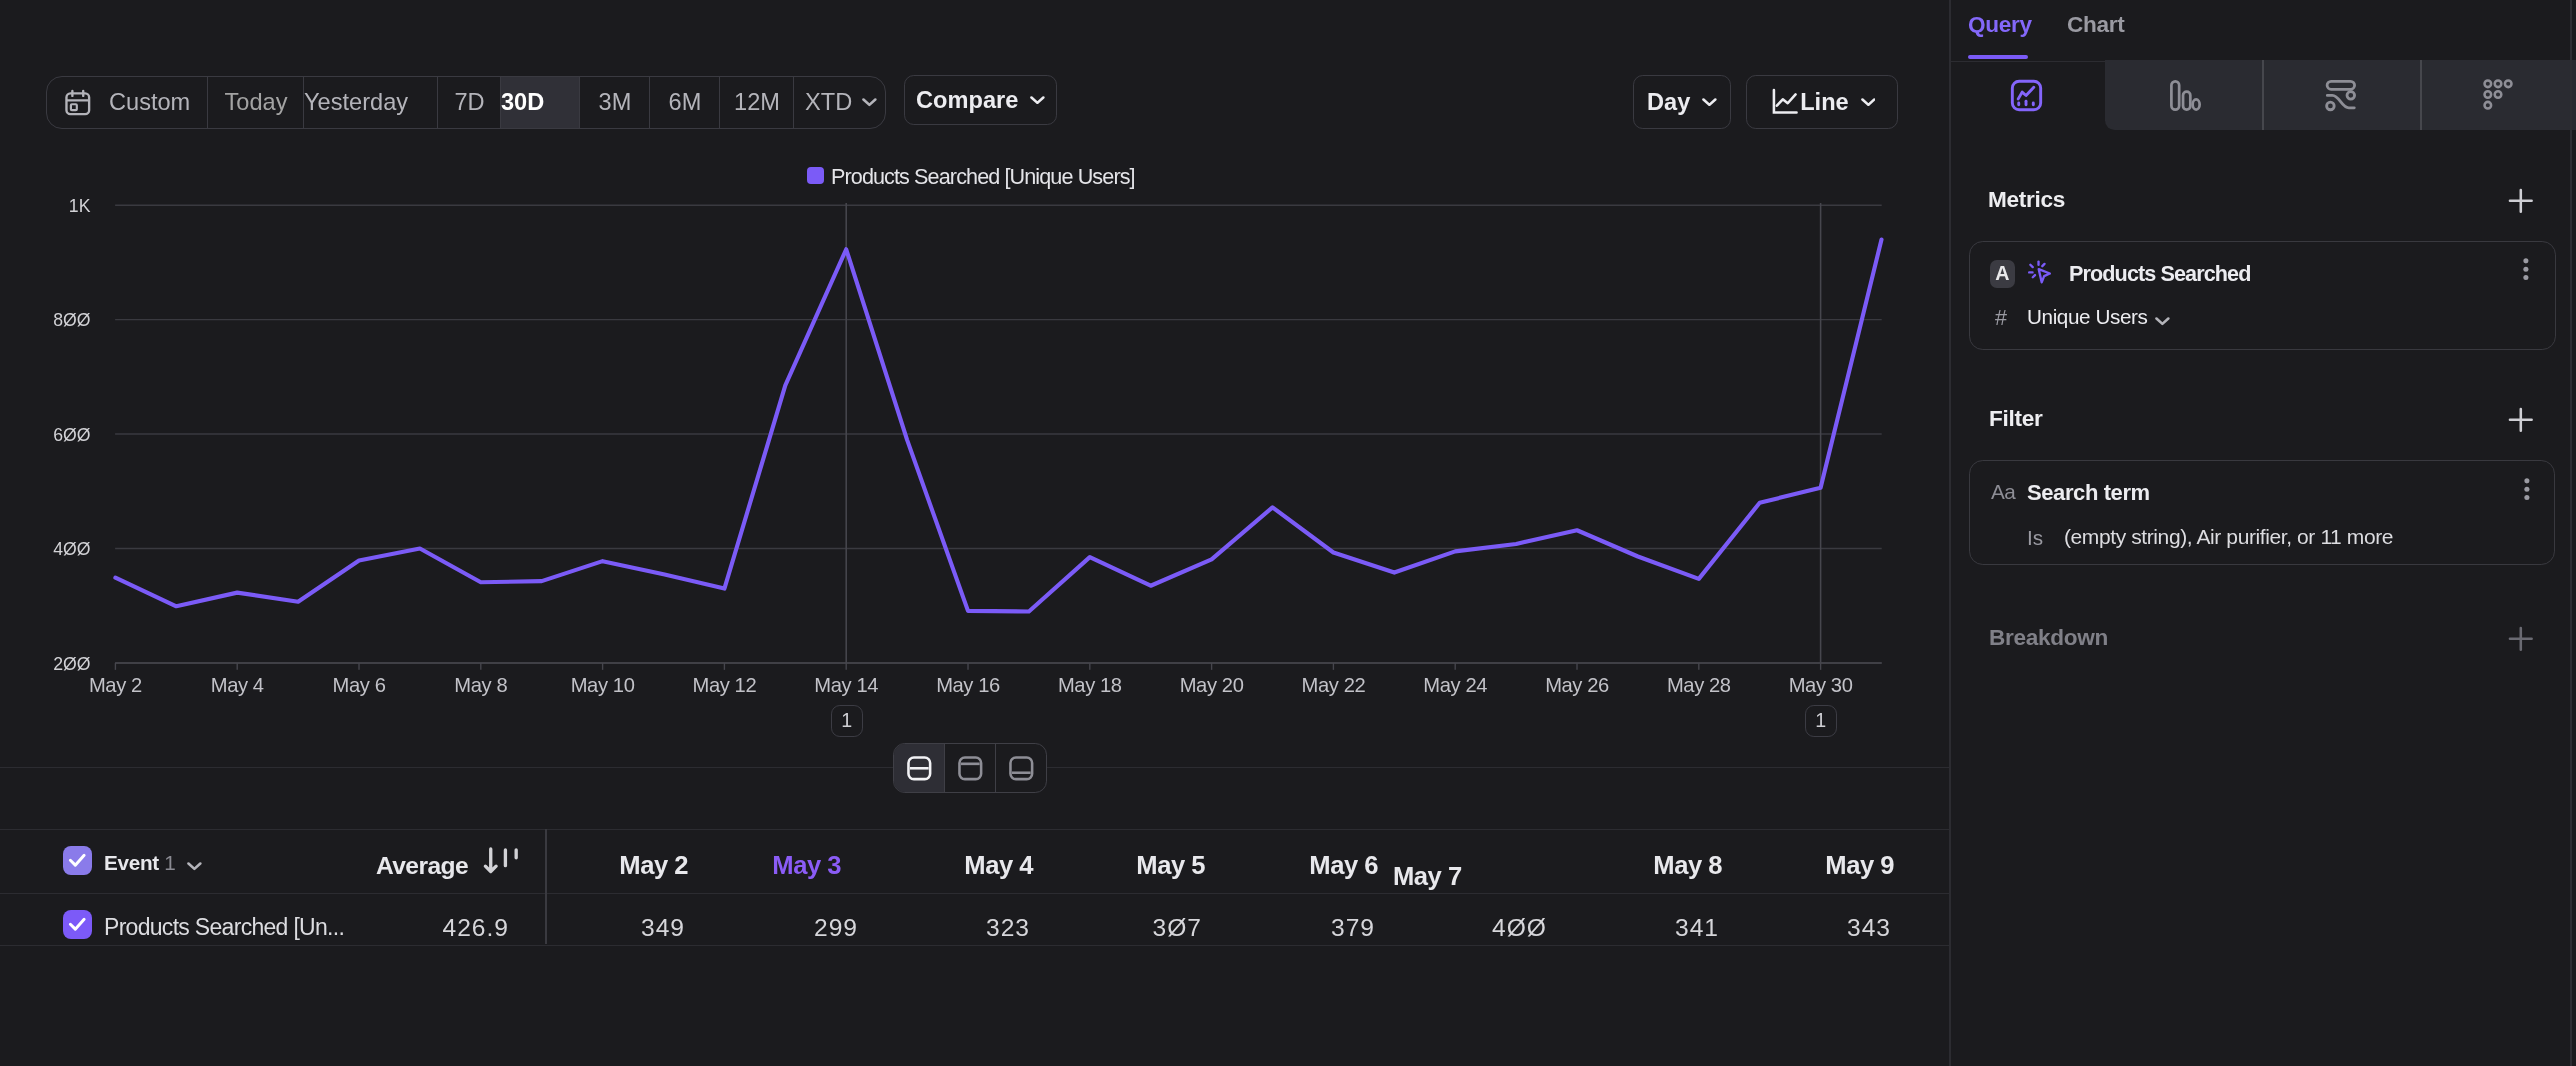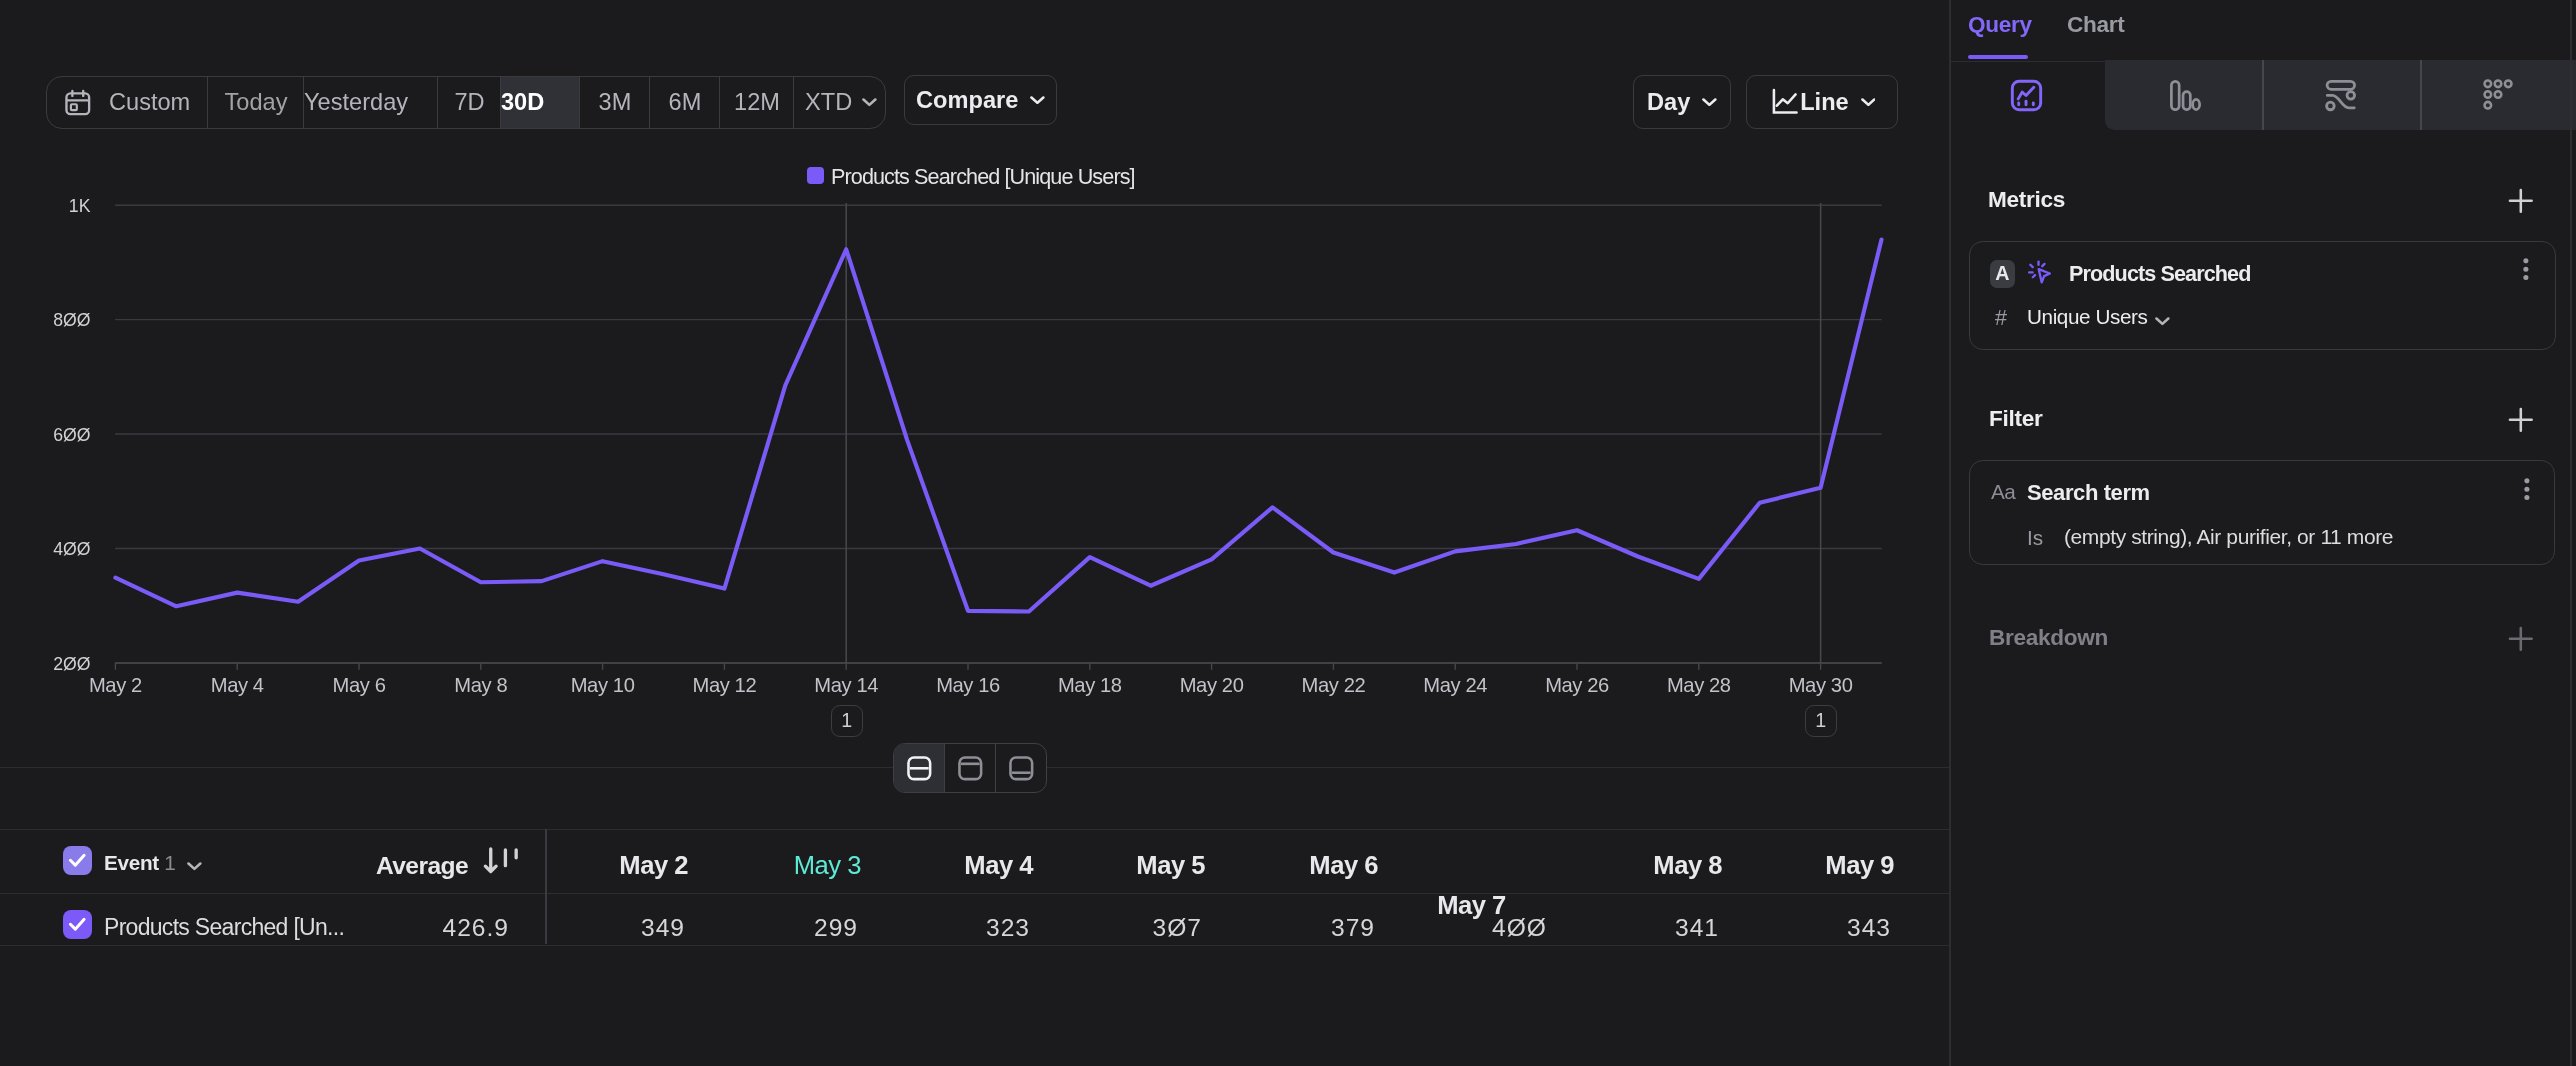--- a/index.html
+++ b/index.html
@@ -171,25 +171,25 @@
 <div style="position:absolute;left:187px;top:857px"><svg width="14.8" height="8.9" viewBox="0 0 15 9" style="flex:none">
         <path d="M1.5 1.5 L7.5 7 L13.5 1.5" fill="none" stroke="#b4b4ba" stroke-width="2.6" stroke-linecap="round" stroke-linejoin="round"></path>
       </svg></div>
 <div style="position:absolute;left:276px;top:852px;width:192px;text-align:right;font-size:24.6px;letter-spacing:-0.6px;font-weight:700;color:#e8e8ec">Average</div>
 <div style="position:absolute;left:479px;top:846px"><svg width="45" height="31.5" viewBox="0 0 46 32" style="flex:none">
         <path d="M12 3 V26 M12 26 L6.5 20.5 M12 26 L17.5 20.5" fill="none" stroke="#d2d2d6" stroke-width="3.4" stroke-linecap="round" stroke-linejoin="round"></path>
         <line x1="27" y1="4" x2="27" y2="20" stroke="#d2d2d6" stroke-width="3.4" stroke-linecap="round"></line>
         <line x1="38" y1="4" x2="38" y2="12" stroke="#d2d2d6" stroke-width="3.4" stroke-linecap="round"></line>
       </svg></div>
 <div style="position:absolute;left:531px;top:851px;width:157px;text-align:right;font-size:25.6px;letter-spacing:-0.5px;font-weight:700;color:#e8e8ec">May 2</div>
-<div style="position:absolute;left:704px;top:851px;width:157px;text-align:right;font-size:25.6px;letter-spacing:-0.5px;font-weight:400;color:#5eead4">May 3</div>
+<div style="position:absolute;left:684px;top:851px;width:157px;text-align:right;font-size:25.6px;letter-spacing:-0.5px;font-weight:700;color:#8b5cf6">May 3</div>
 <div style="position:absolute;left:876px;top:851px;width:157px;text-align:right;font-size:25.6px;letter-spacing:-0.5px;font-weight:700;color:#e8e8ec">May 4</div>
 <div style="position:absolute;left:1048px;top:851px;width:157px;text-align:right;font-size:25.6px;letter-spacing:-0.5px;font-weight:700;color:#e8e8ec">May 5</div>
 <div style="position:absolute;left:1221px;top:851px;width:157px;text-align:right;font-size:25.6px;letter-spacing:-0.5px;font-weight:700;color:#e8e8ec">May 6</div>
-<div style="position:absolute;left:1393px;top:891px;width:157px;text-align:center;font-size:25.6px;letter-spacing:-0.5px;font-weight:700;color:#e8e8ec">May 7</div>
+<div style="position:absolute;left:1393px;top:862px;width:157px;text-align:left;font-size:25.6px;letter-spacing:-0.5px;font-weight:700;color:#e8e8ec">May 7</div>
 <div style="position:absolute;left:1565px;top:851px;width:157px;text-align:right;font-size:25.6px;letter-spacing:-0.5px;font-weight:700;color:#e8e8ec">May 8</div>
 <div style="position:absolute;left:1737px;top:851px;width:157px;text-align:right;font-size:25.6px;letter-spacing:-0.5px;font-weight:700;color:#e8e8ec">May 9</div>
 
 <div style="position:absolute;left:63px;top:910px;width:28.5px;height:28.5px;border-radius:7.9px;background:#7c5af8">
 <svg width="28.5" height="28.5" viewBox="0 0 29 29">
         <path d="M7.5 14.5 L12.5 19.5 L21.5 9.5" fill="none" stroke="#fff" stroke-width="3" stroke-linecap="round" stroke-linejoin="round"></path>
       </svg></div>
 <div style="position:absolute;left:104px;top:914px;font-size:23px;letter-spacing:-0.7px;color:#dcdce0">Products Searched [Un...</div>
 <div style="position:absolute;left:352px;top:914px;width:157px;text-align:right;font-size:24.6px;letter-spacing:1px;color:#d6d6da">426.9</div>
 <div style="position:absolute;left:528px;top:914px;width:157px;text-align:right;font-size:24.6px;letter-spacing:1px;color:#d6d6da">349</div>

